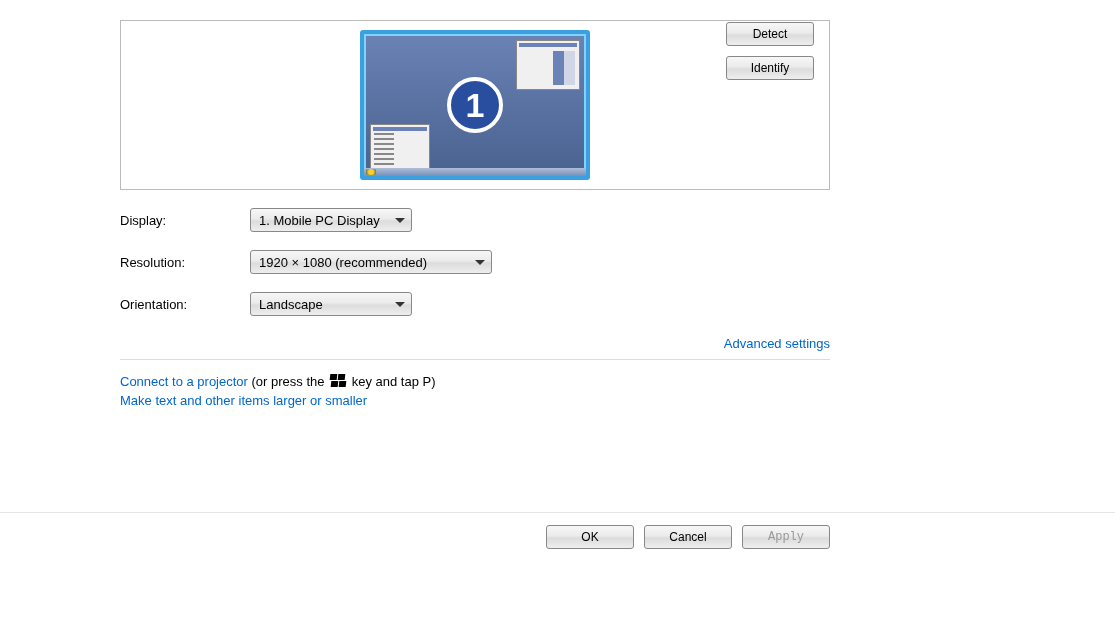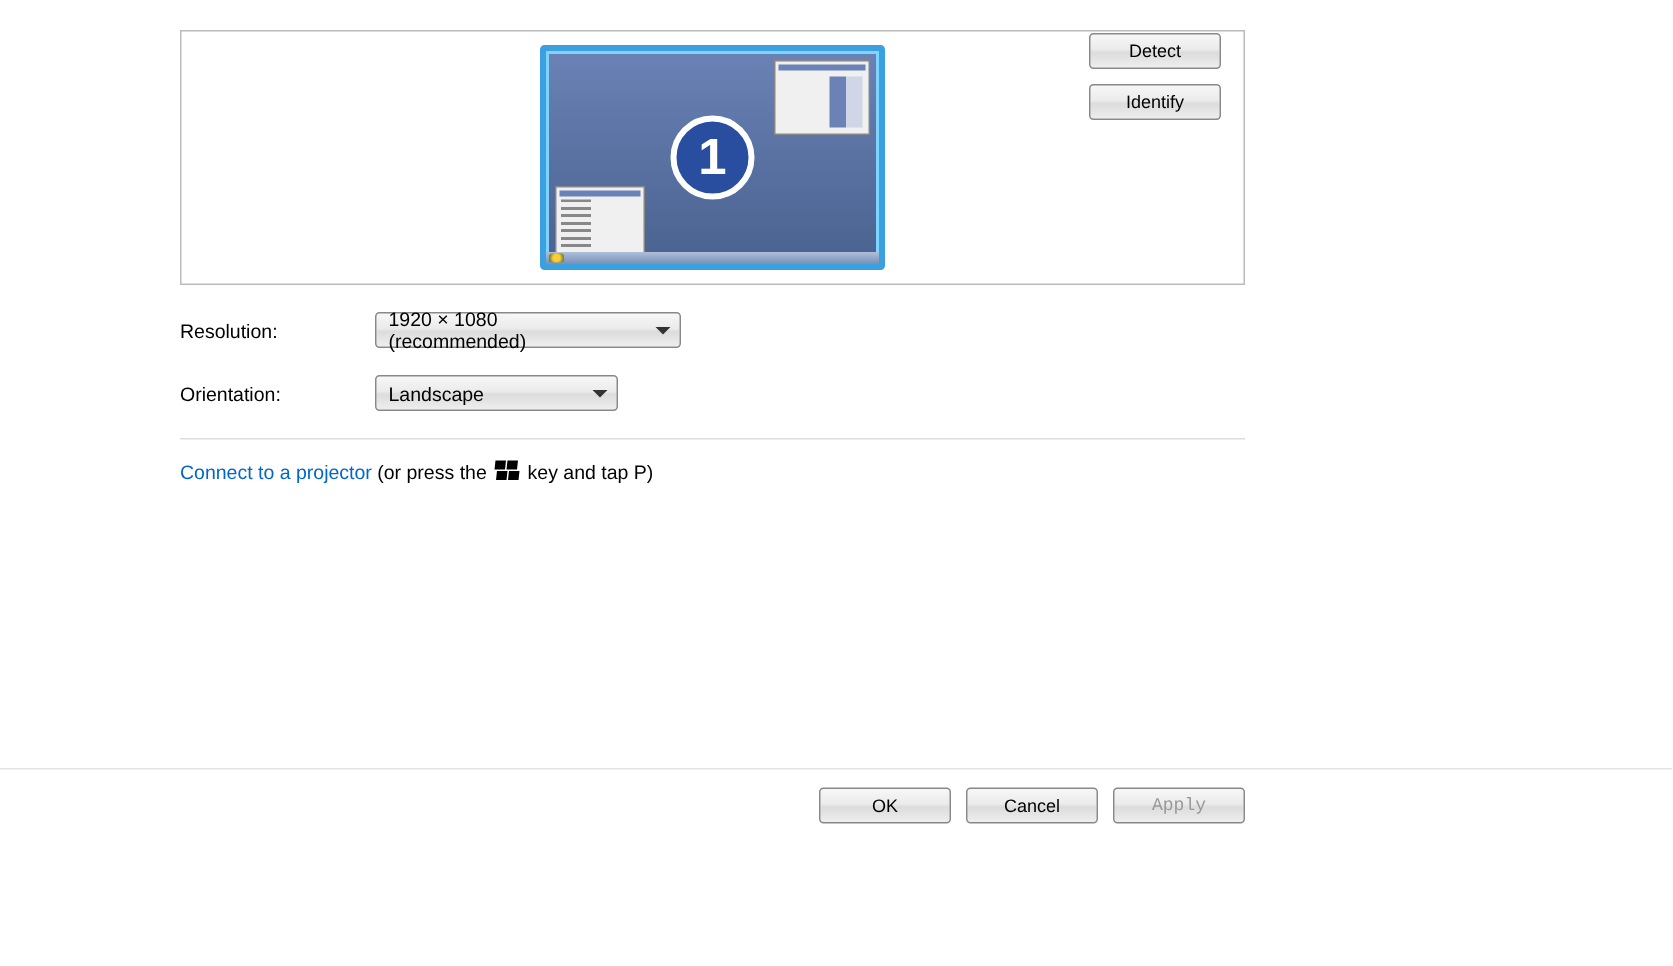--- a/index.html
+++ b/index.html
@@ -168,21 +168,21 @@
       justify-content: space-between;
     }
     .dropdown .arrow {
       width: 0; height: 0;
       border-left: 5px solid transparent;
       border-right: 5px solid transparent;
       border-top: 5px solid #333;
       margin-left: 4px;
     }
     .dd-display { width: 162px; }
-    .dd-resolution { width: 204px; }
+    .dd-resolution { width: 242px; }
     .dd-orientation { width: 162px; }
     .advanced-row {
       width: 710px;
       text-align: right;
       margin-top: 20px;
       margin-bottom: 8px;
     }
     .link {
       color: #0066cc;
       cursor: pointer;
@@ -249,40 +249,53 @@
       <div class="taskbar"></div>
     </div>
     <div class="side-buttons">
       <button class="win-button">Detect</button>
       <button class="win-button">Identify</button>
     </div>
   </div>
 
   <div class="form-rows">
     <div class="form-row">
+      <div class="form-label">Display:</div>
+      <div class="dropdown dd-display">
+        <span>1. Mobile PC Display</span>
+        <span class="arrow"></span>
+      </div>
+    </div>
+    <div class="form-row">
       <div class="form-label">Resolution:</div>
       <div class="dropdown dd-resolution">
         <span>1920 × 1080 (recommended)</span>
         <span class="arrow"></span>
       </div>
     </div>
     <div class="form-row">
       <div class="form-label">Orientation:</div>
       <div class="dropdown dd-orientation">
         <span>Landscape</span>
         <span class="arrow"></span>
       </div>
     </div>
   </div>
 
+  <div class="advanced-row">
+    <span class="link">Advanced settings</span>
+  </div>
   <hr class="divider">
 
   <div class="bottom-links">
     <div class="line">
       <span class="link">Connect to a projector</span><span class="plain"> (or press the </span><span class="win-flag"><span></span><span></span><span></span><span></span></span><span class="plain"> key and tap P)</span>
+    </div>
+    <div class="line">
+      <span class="link">Make text and other items larger or smaller</span>
     </div>
   </div>
 </div>
 
 <hr class="footer-sep">
 <div class="footer-buttons">
   <button class="win-button">OK</button>
   <button class="win-button">Cancel</button>
   <button class="win-button" disabled="">Apply</button>
 </div>

